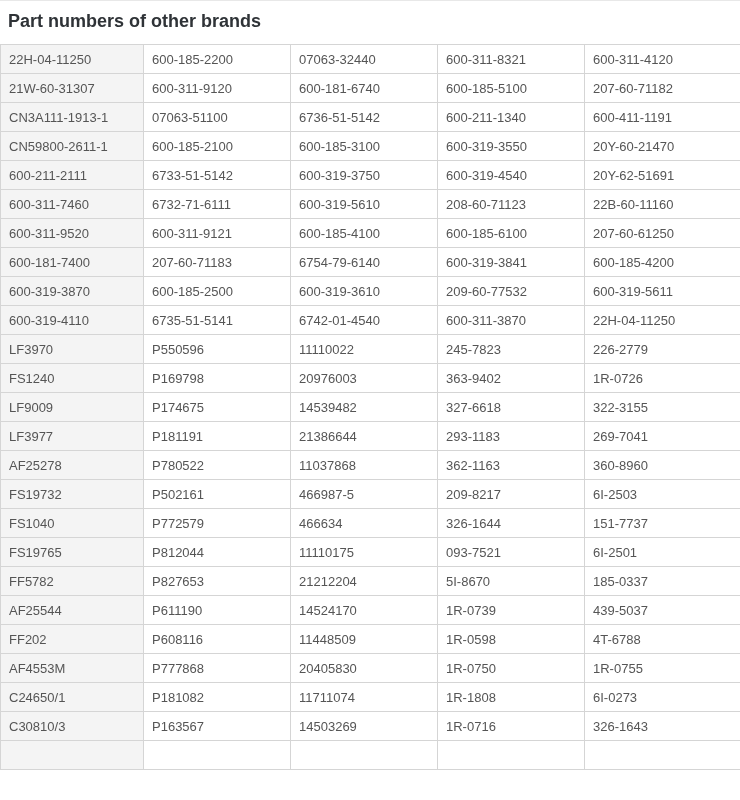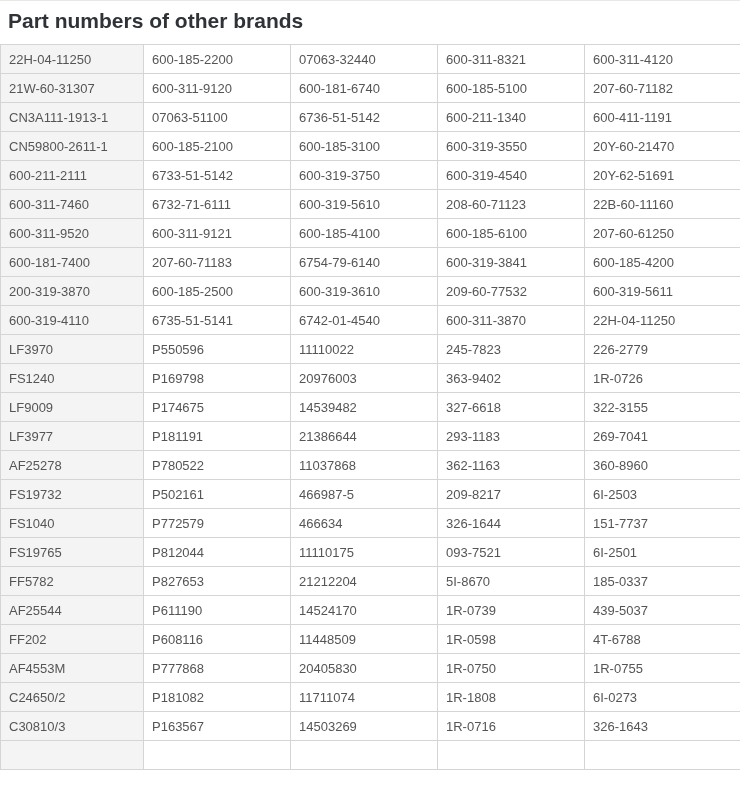--- a/index.html
+++ b/index.html
@@ -14,21 +14,21 @@
     font-family: "Liberation Sans", sans-serif;
     border-top: 1px solid #e8e8e8;
     box-sizing: border-box;
   }
   .page {
     width: 740px;
   }
   .title {
     margin: 0;
     padding: 8px 8px 11px 8px;
-    font-size: 21px;
+    font-size: 18px;
     line-height: 24px;
     font-weight: bold;
     color: #2f3337;
     letter-spacing: 0;
   }
   table.parts-table {
     width: 740px;
     border-collapse: collapse;
     table-layout: fixed;
   }
@@ -114,21 +114,21 @@
           <td data-name="part-number-cell">207-60-61250</td>
         </tr>
         <tr data-name="table-row">
           <td data-name="part-number-cell">600-181-7400</td>
           <td data-name="part-number-cell">207-60-71183</td>
           <td data-name="part-number-cell">6754-79-6140</td>
           <td data-name="part-number-cell">600-319-3841</td>
           <td data-name="part-number-cell">600-185-4200</td>
         </tr>
         <tr data-name="table-row">
-          <td data-name="part-number-cell">200-319-3870</td>
+          <td data-name="part-number-cell">600-319-3870</td>
           <td data-name="part-number-cell">600-185-2500</td>
           <td data-name="part-number-cell">600-319-3610</td>
           <td data-name="part-number-cell">209-60-77532</td>
           <td data-name="part-number-cell">600-319-5611</td>
         </tr>
         <tr data-name="table-row">
           <td data-name="part-number-cell">600-319-4110</td>
           <td data-name="part-number-cell">6735-51-5141</td>
           <td data-name="part-number-cell">6742-01-4540</td>
           <td data-name="part-number-cell">600-311-3870</td>
@@ -212,21 +212,21 @@
           <td data-name="part-number-cell">4T-6788</td>
         </tr>
         <tr data-name="table-row">
           <td data-name="part-number-cell">AF4553M</td>
           <td data-name="part-number-cell">P777868</td>
           <td data-name="part-number-cell">20405830</td>
           <td data-name="part-number-cell">1R-0750</td>
           <td data-name="part-number-cell">1R-0755</td>
         </tr>
         <tr data-name="table-row">
-          <td data-name="part-number-cell">C24650/2</td>
+          <td data-name="part-number-cell">C24650/1</td>
           <td data-name="part-number-cell">P181082</td>
           <td data-name="part-number-cell">11711074</td>
           <td data-name="part-number-cell">1R-1808</td>
           <td data-name="part-number-cell">6I-0273</td>
         </tr>
         <tr data-name="table-row">
           <td data-name="part-number-cell">C30810/3</td>
           <td data-name="part-number-cell">P163567</td>
           <td data-name="part-number-cell">14503269</td>
           <td data-name="part-number-cell">1R-0716</td>

